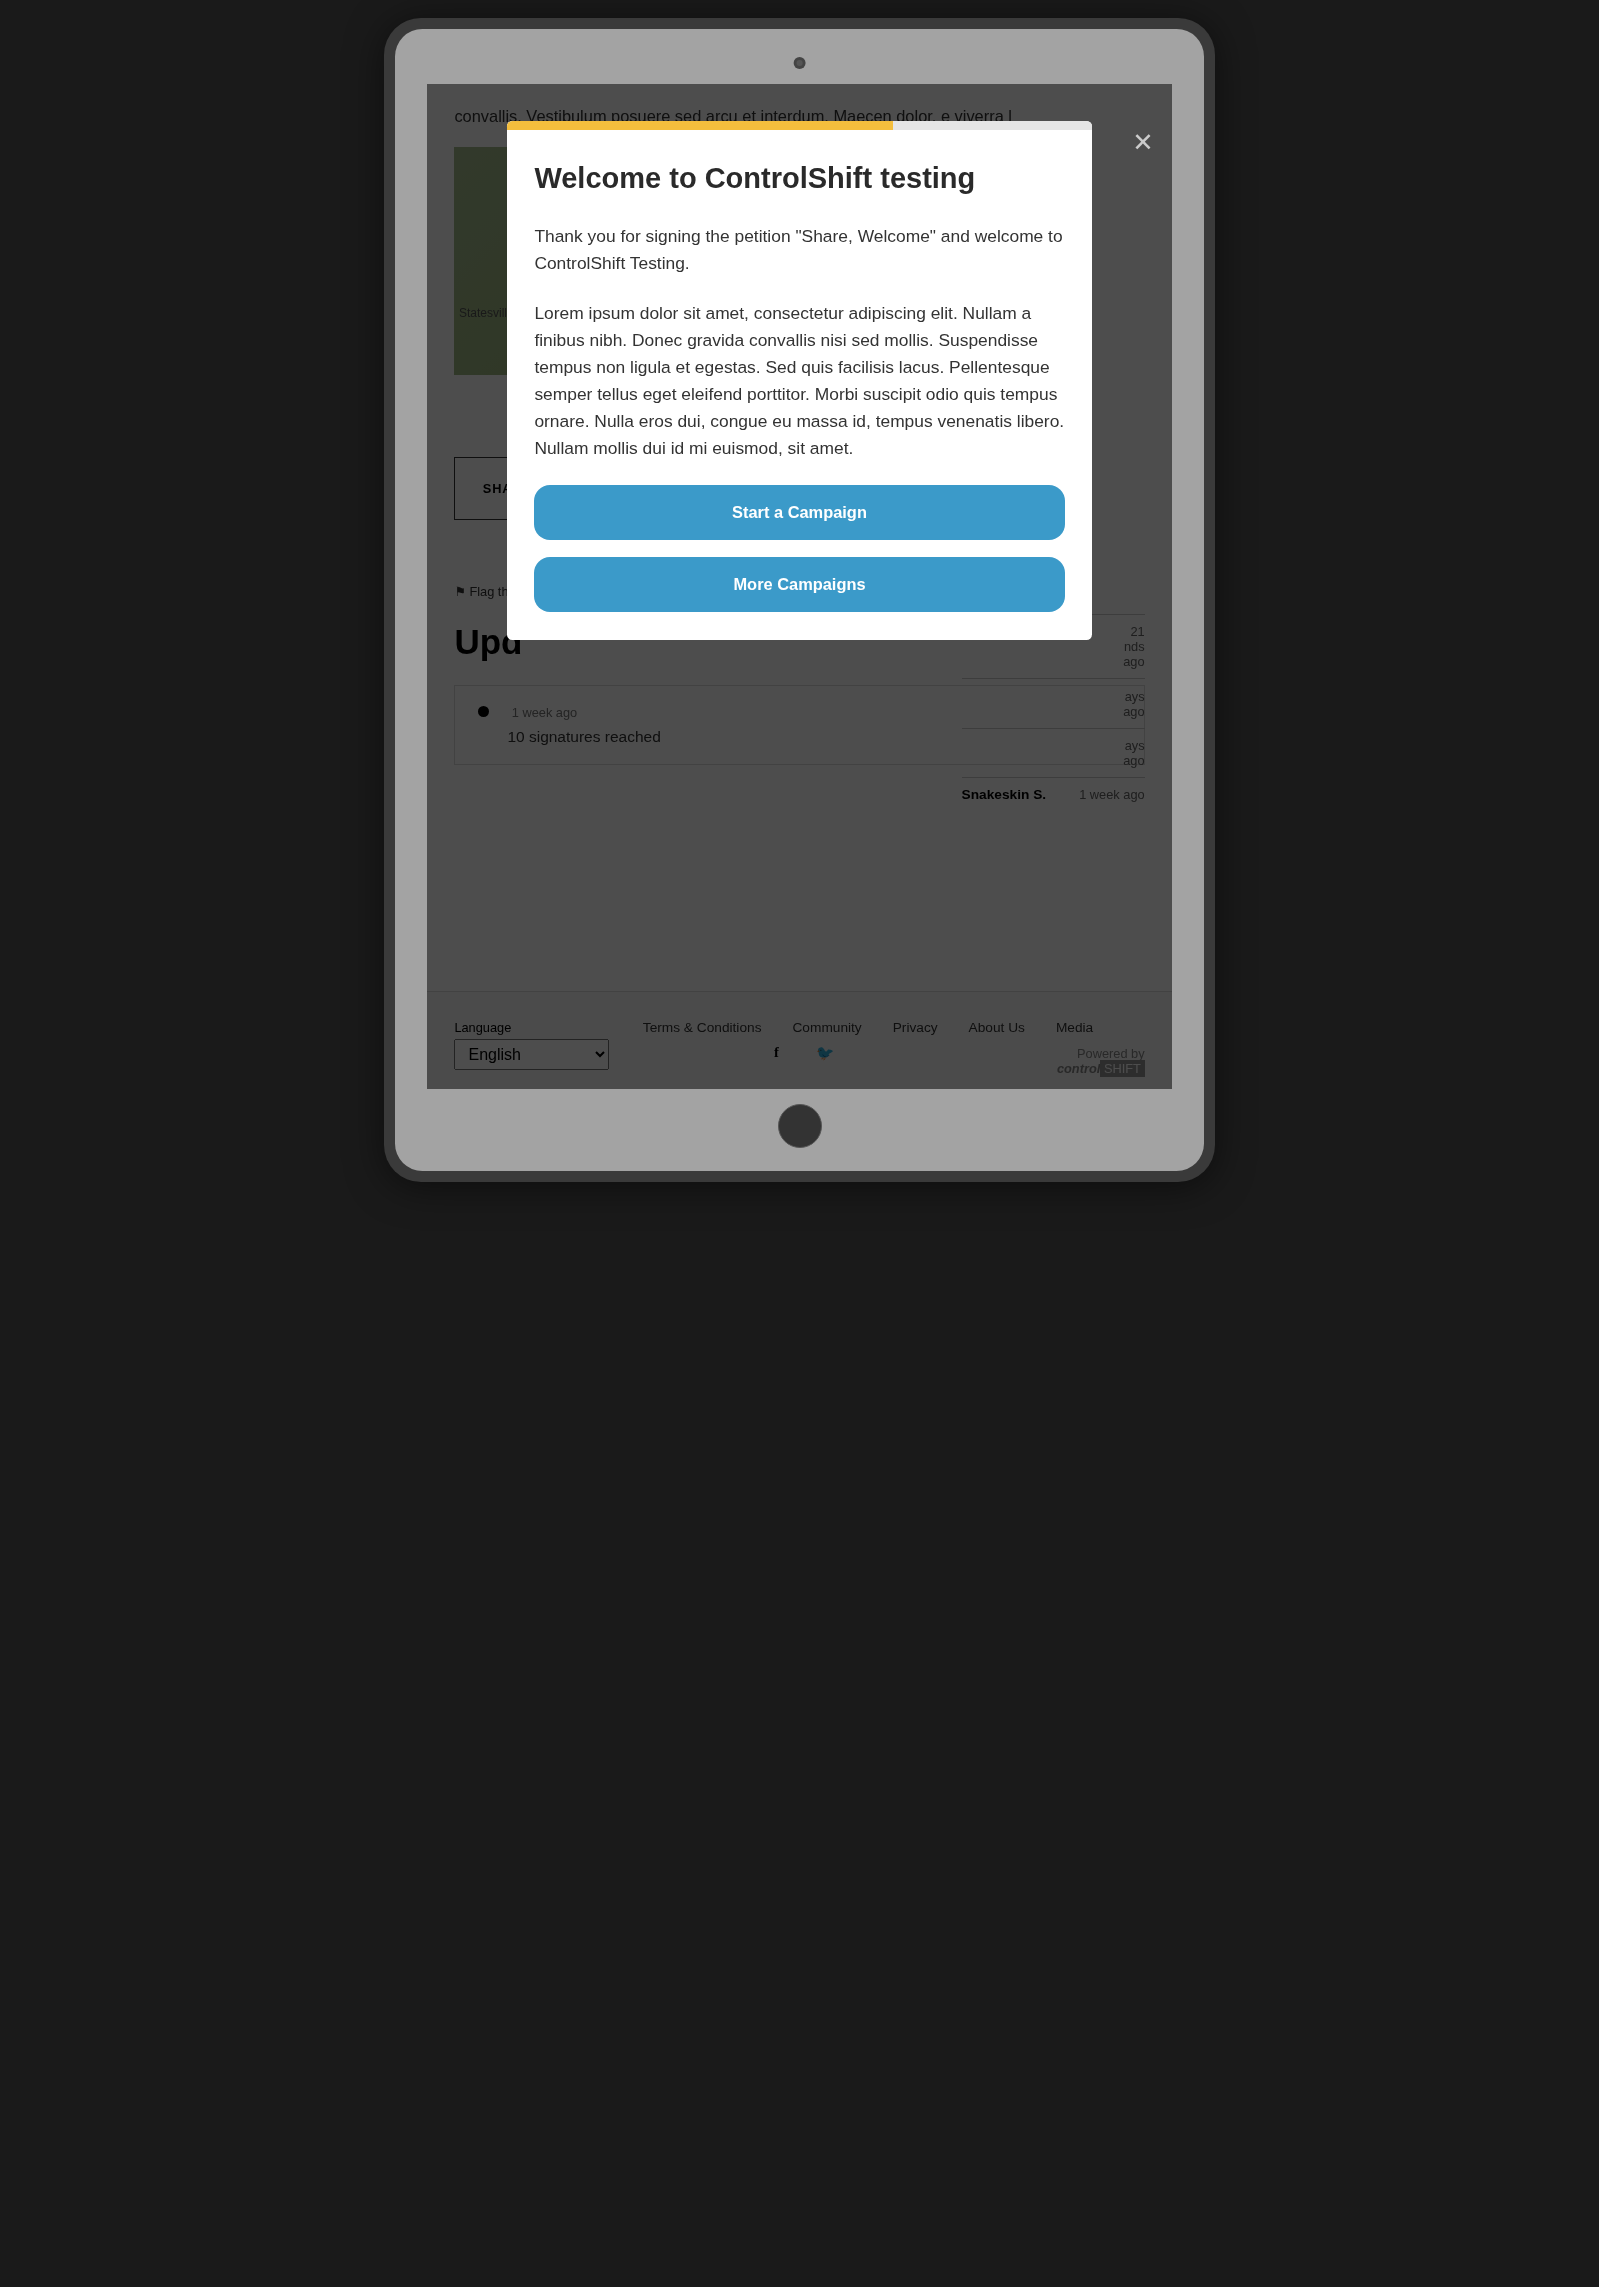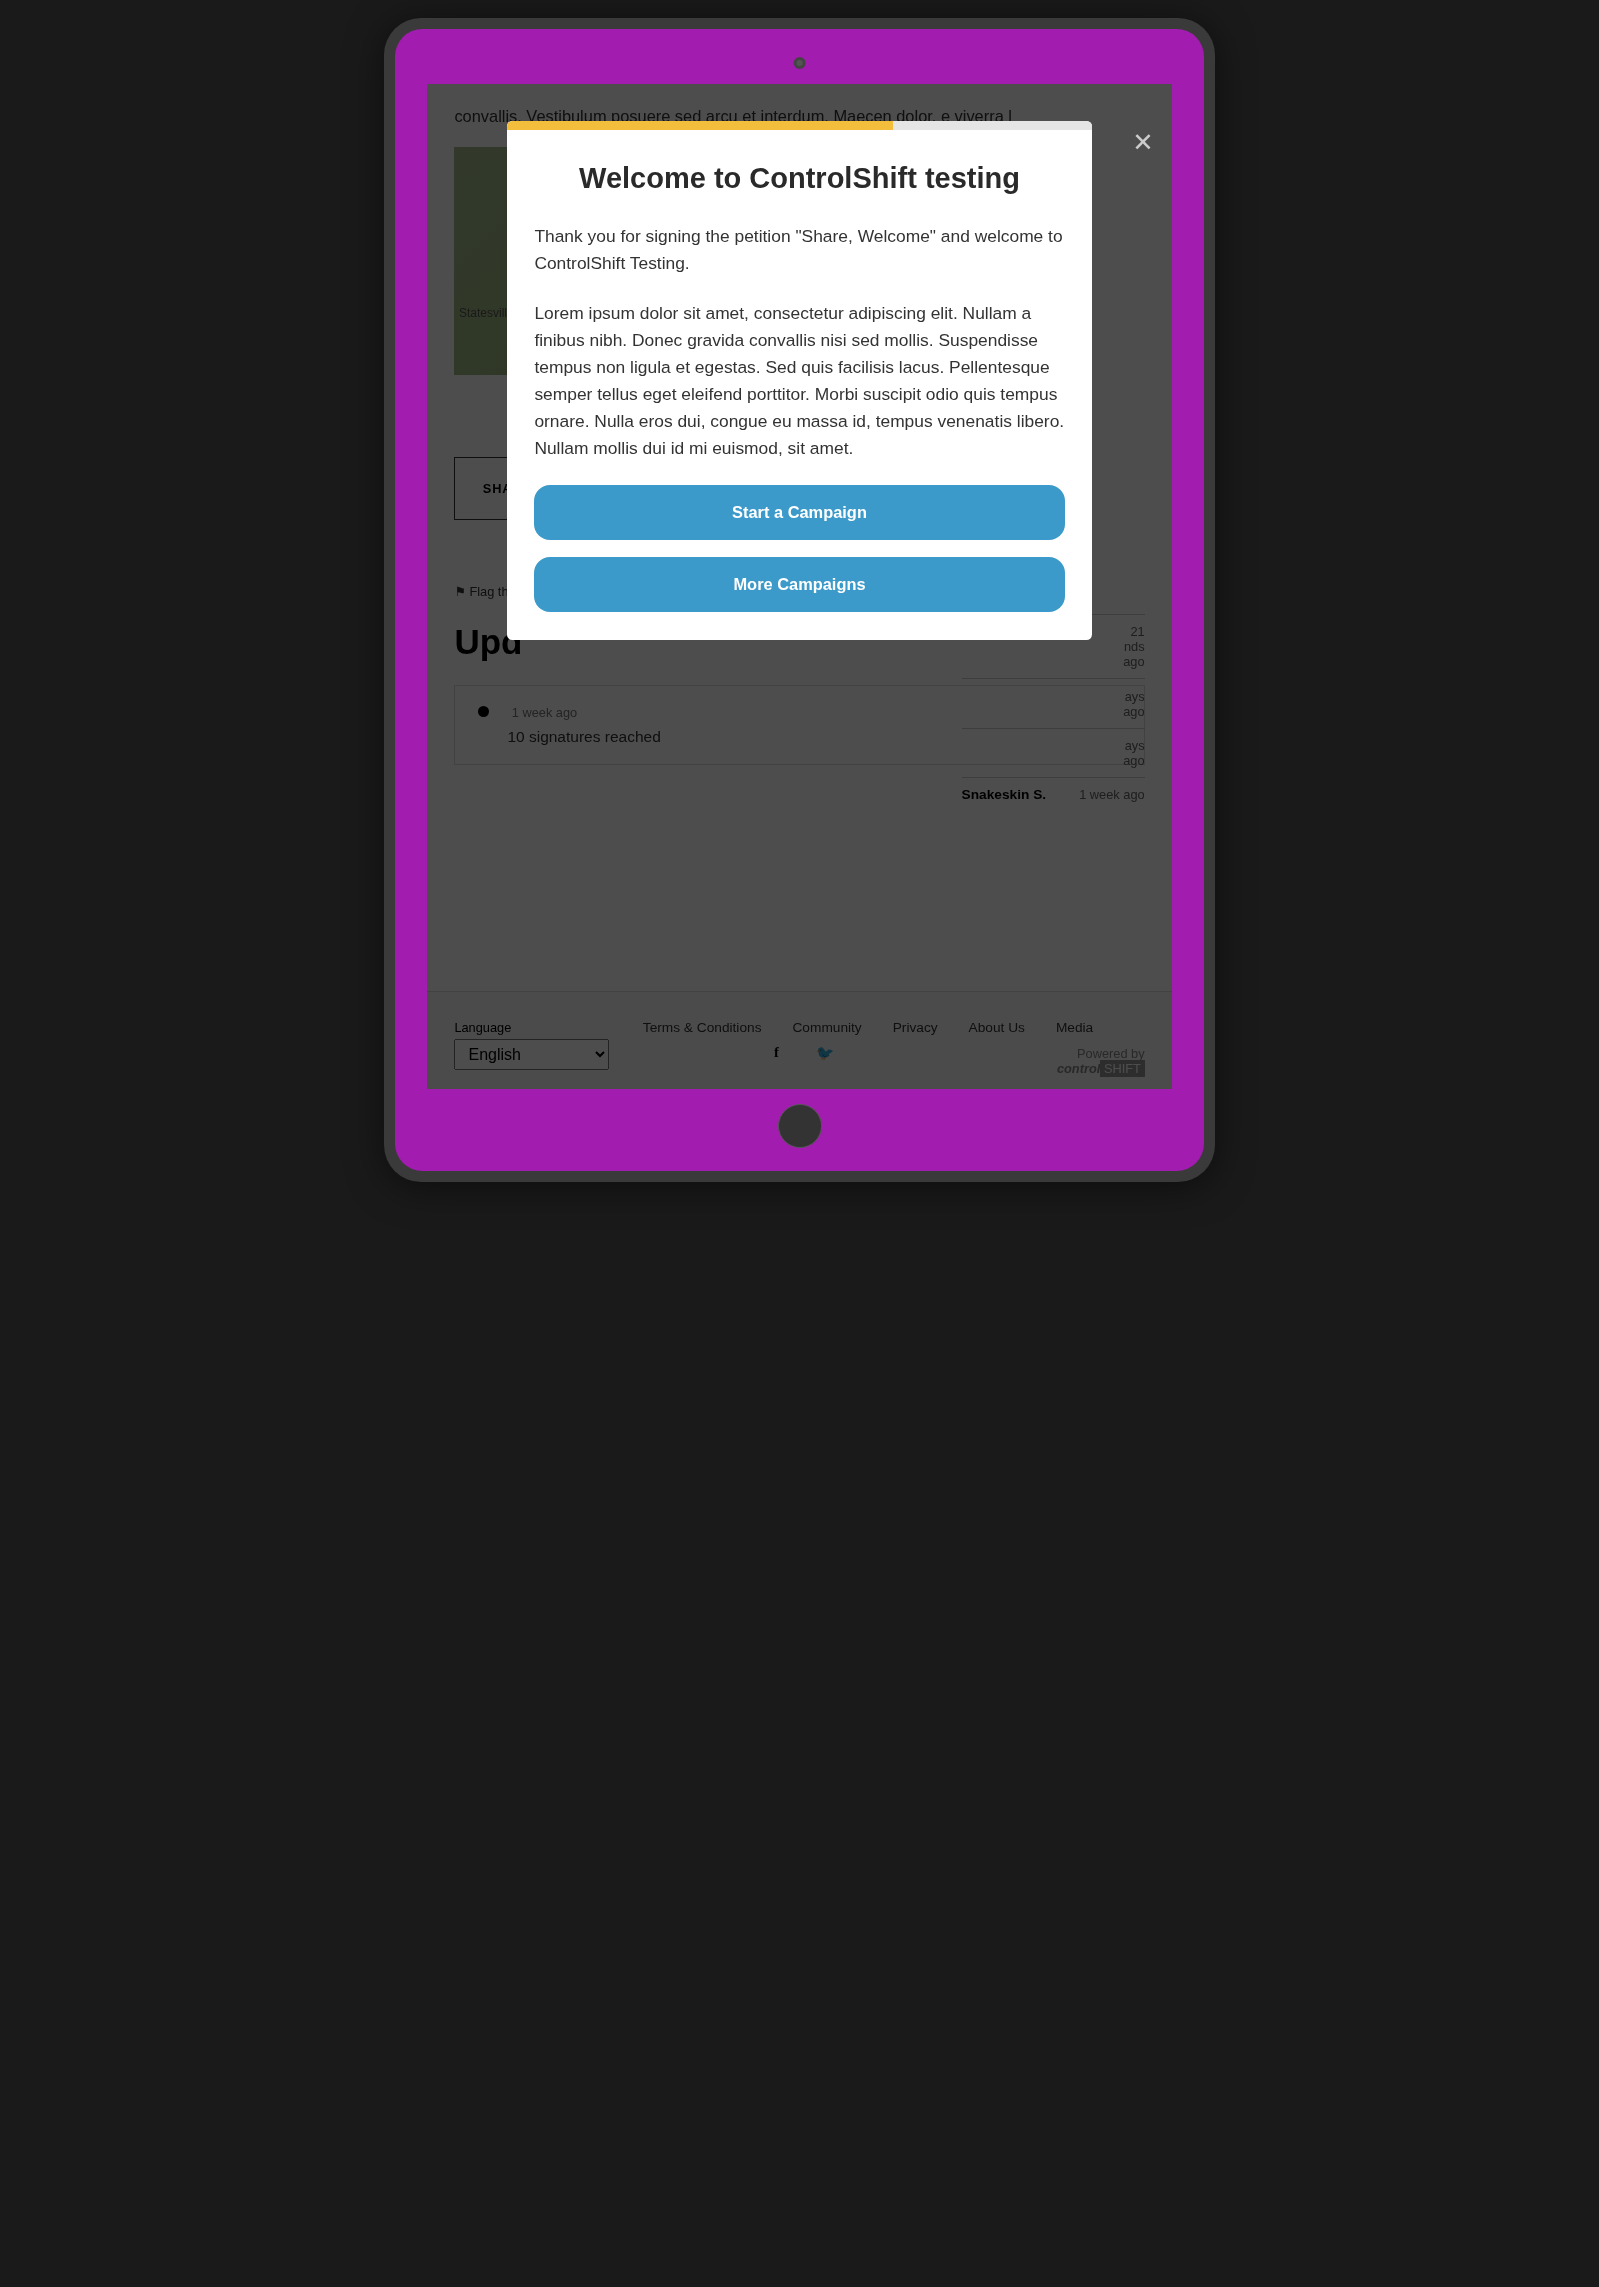--- a/index.html
+++ b/index.html
@@ -18,21 +18,21 @@
     }
     .tablet-frame {
       width: 831px;
       background: #3a3a3a;
       border-radius: 37px;
       padding: 11px;
       box-shadow: 0 4.6px 37px rgba(0,0,0,0.5);
       position: relative;
     }
     .tablet-inner {
-      background: #a21caf;
+      background: #a3a3a3;
       border-radius: 27.4px;
       padding: 55px 32px 82px 32px;
       position: relative;
     }
     .tablet-camera {
       width: 12.8px;
       height: 12.8px;
       background: #444;
       border-radius: 50%;
       position: absolute;
@@ -274,21 +274,21 @@
       height: 100%;
       background: #f4be3d;
       width: 66%;
     }
     .modal-body {
       padding: 32px 27.4px 27.4px 27.4px;
     }
     .modal-h1 {
       font-size: 29px;
       font-weight: 800;
-      text-align: center;
+      text-align: left;
       color: #2a2a2a;
       margin-bottom: 27.4px;
     }
     .modal-p {
       font-size: 17.4px;
       color: #333;
       line-height: 1.55;
       margin-bottom: 23px;
     }
     .modal-btn {

